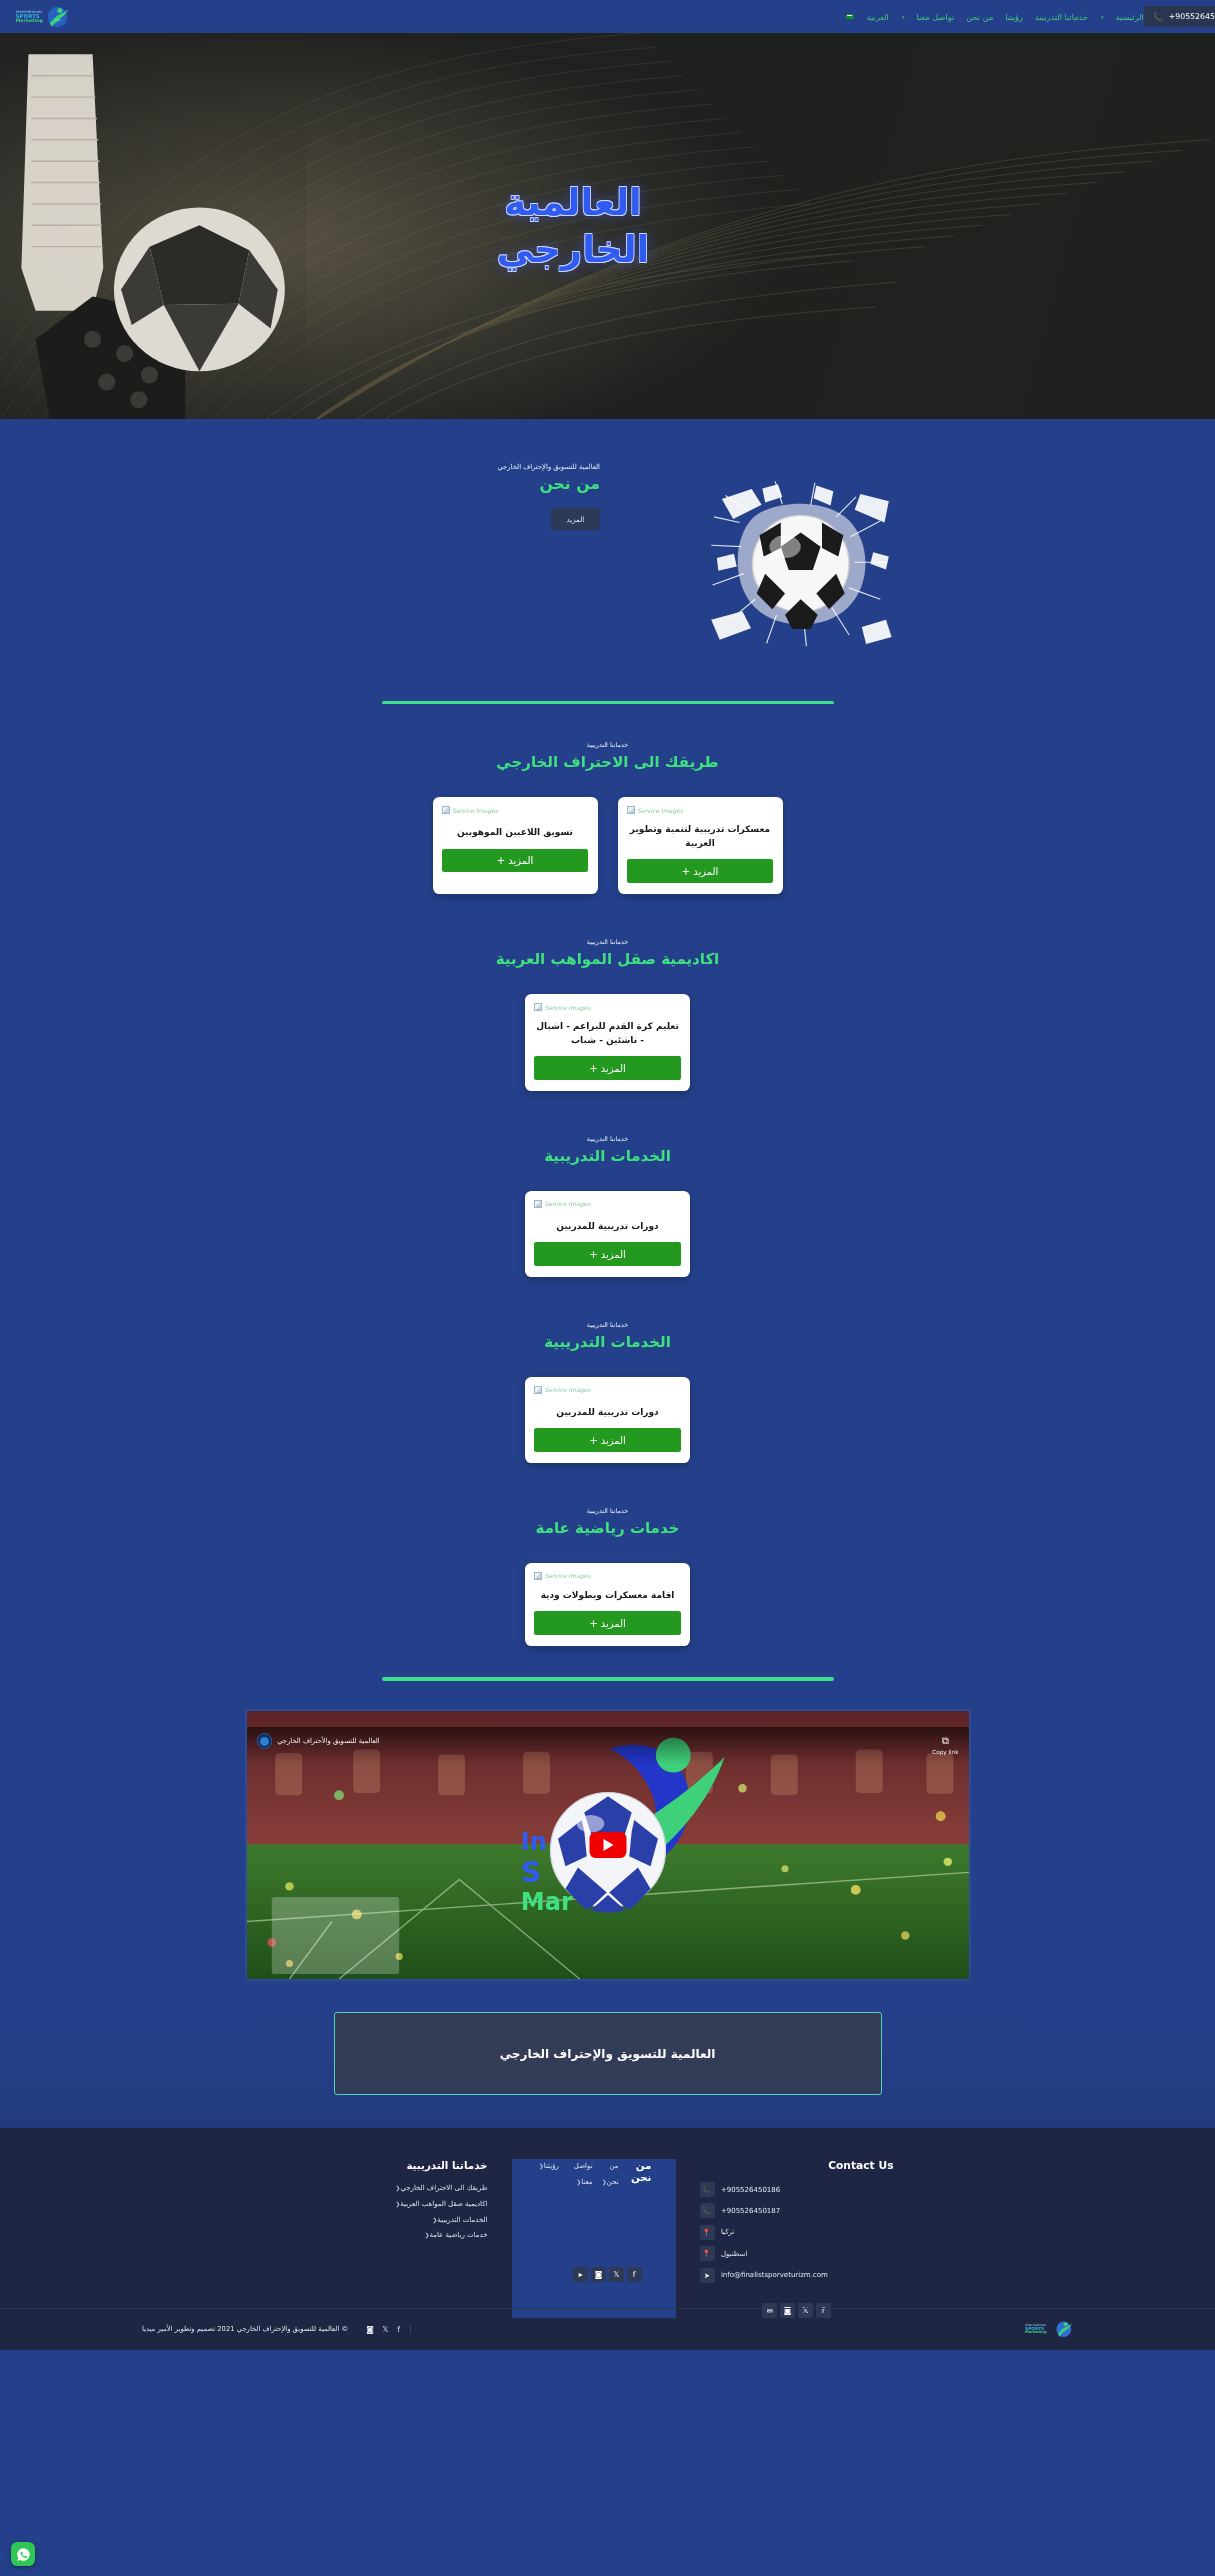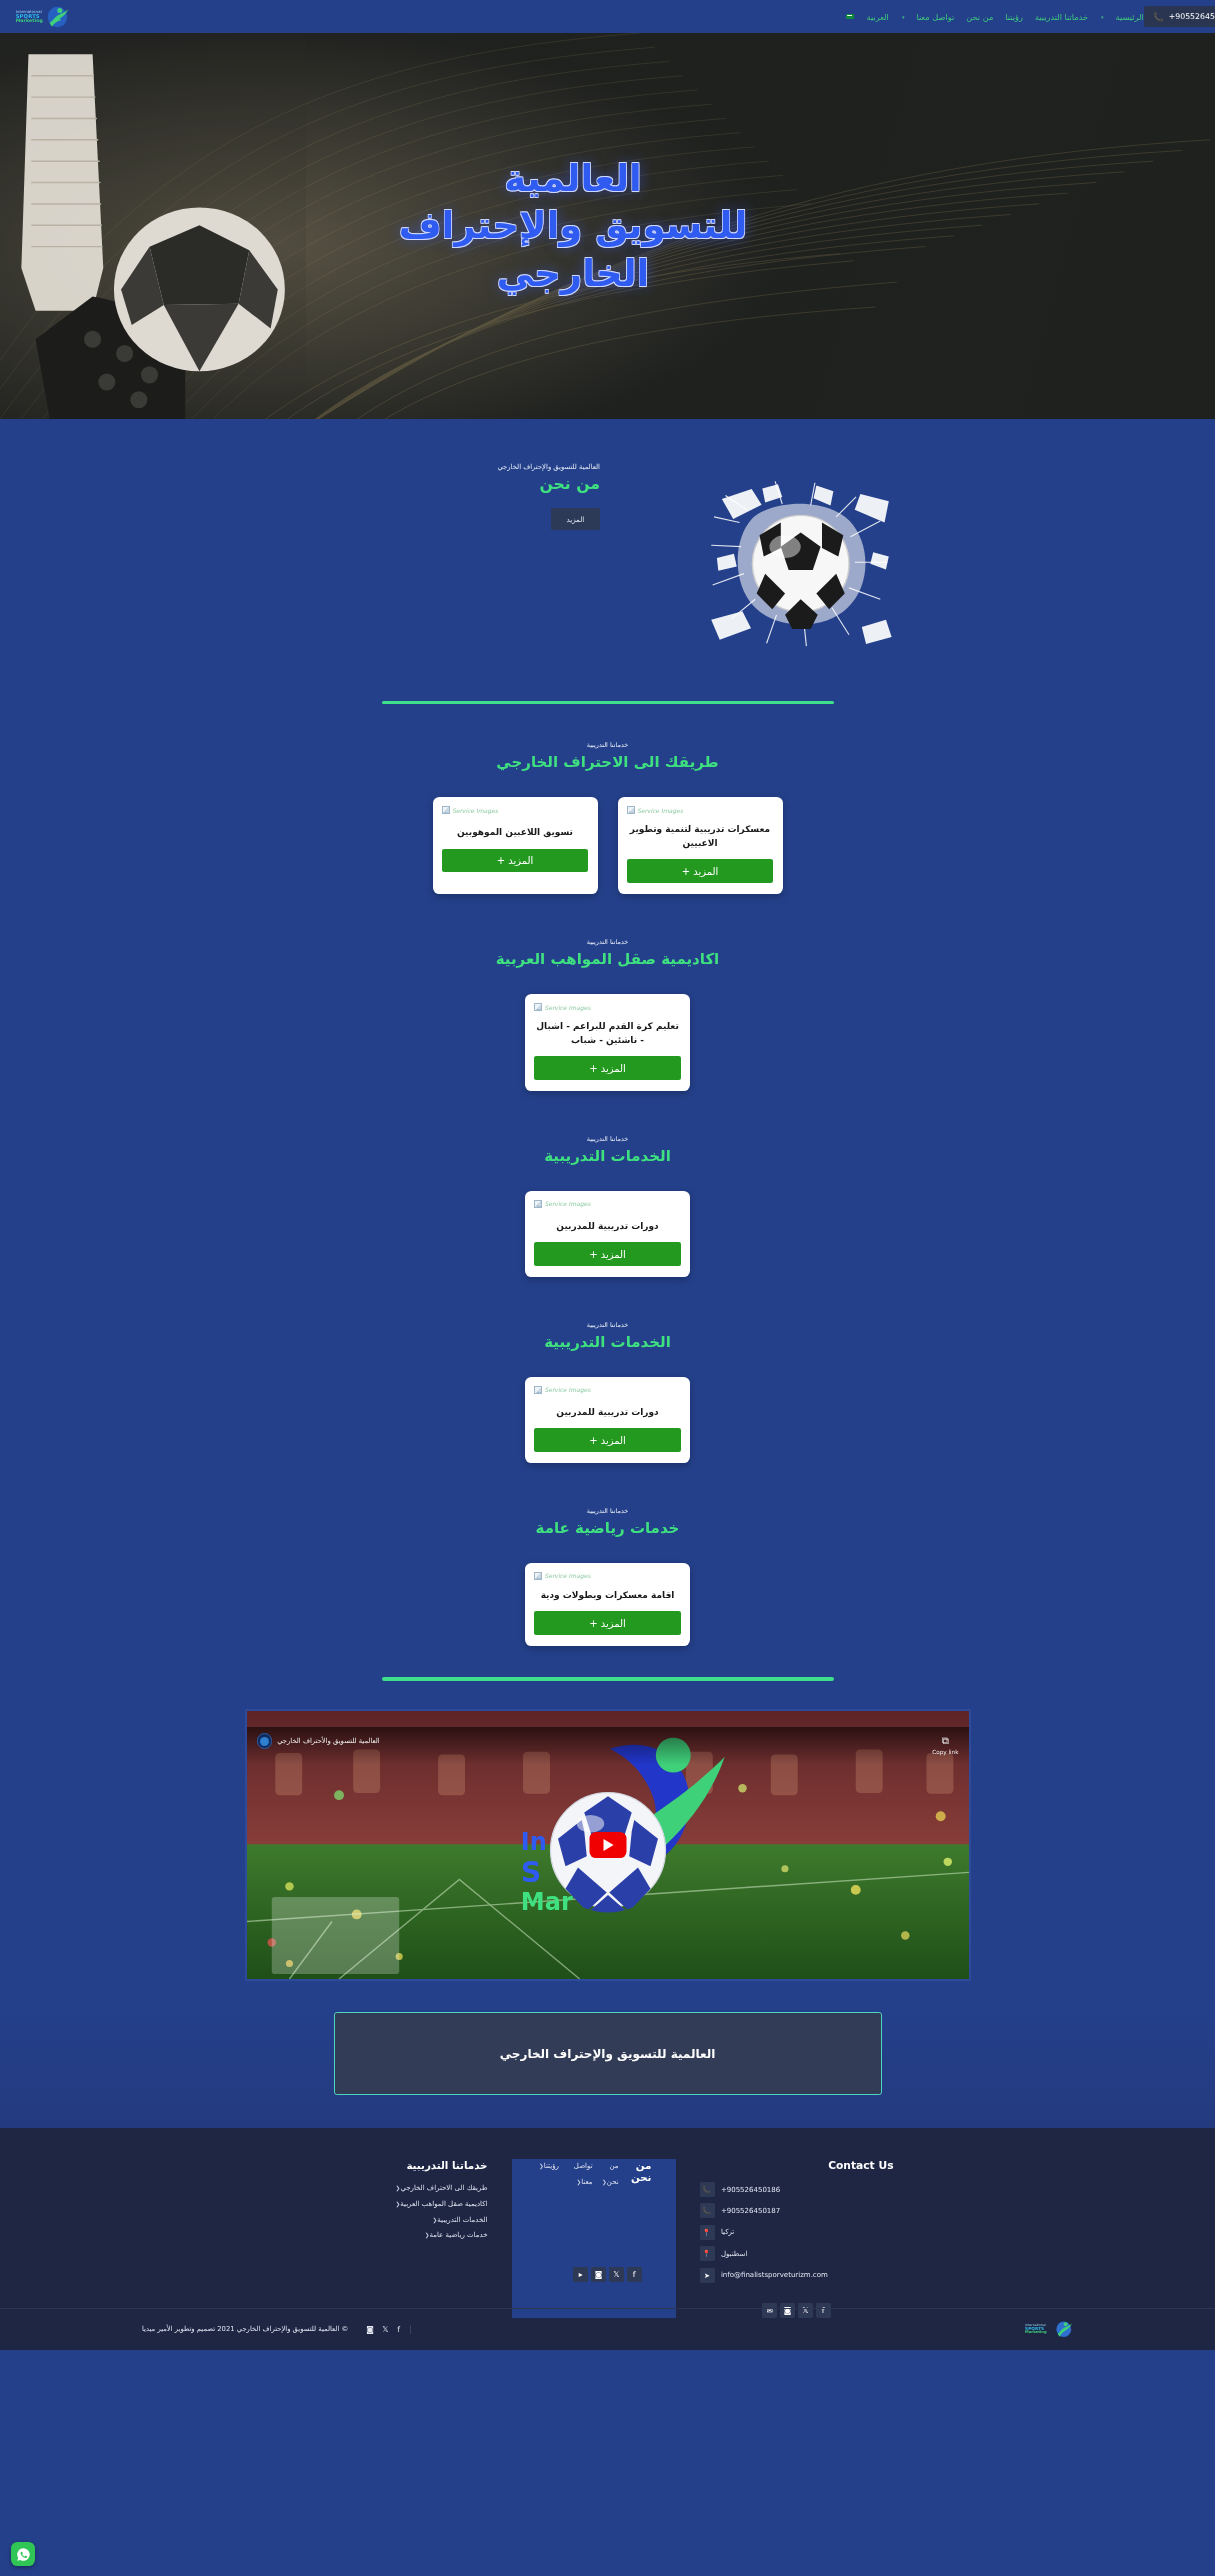--- a/index.html
+++ b/index.html
@@ -358,21 +358,20 @@
       <ellipse cx="130" cy="150" rx="120" ry="115" fill="#dedad1"></ellipse>
       <path d="M60 90 L130 60 L200 95 L185 170 L80 172 Z" fill="#2b2b28"></path>
       <path d="M20 150 L60 90 L80 172 L35 200 Z" fill="#3b3a36"></path>
       <path d="M240 150 L200 95 L185 170 L230 205 Z" fill="#3b3a36"></path>
       <path d="M130 265 L80 172 L185 170 Z" fill="#3b3a36"></path>
     </g>
   </svg>
 
   <h1 class="hero-title">
     <span>العالمية</span>
-    <span>للتسويق والإحتراف</span>
     <span>الخارجي</span>
   </h1>
 </section>
 
 <section class="about">
   <div class="about-inner">
     <div class="about-img">
       <svg class="ball-art" viewBox="0 0 290 270">
         <g fill="#ffffff" opacity=".92">
           <path d="M35 45 l42 -14 14 22 -40 20 z"></path>
@@ -426,21 +425,21 @@
         <span>Service Images</span>
       </div>
       <div class="card-title">تسويق اللاعبين الموهوبين</div>
       <button class="btn-green">المزيد +</button>
     </div>
     <div class="card">
       <div class="card-imgalt">
         <span class="broken-img"></span>
         <span>Service Images</span>
       </div>
-      <div class="card-title two-line">معسكرات تدريبية لتنمية وتطوير الاعبيين</div>
+      <div class="card-title two-line">معسكرات تدريبية لتنمية وتطوير العربية</div>
       <button class="btn-green">المزيد +</button>
     </div>
   </div>
 </section>
 
 <section class="svc-section">
   <div class="svc-kicker">خدماتنا التدريبية</div>
   <h2 class="svc-title">اكاديمية صقل المواهب العربية</h2>
   <div class="cards">
     <div class="card">

